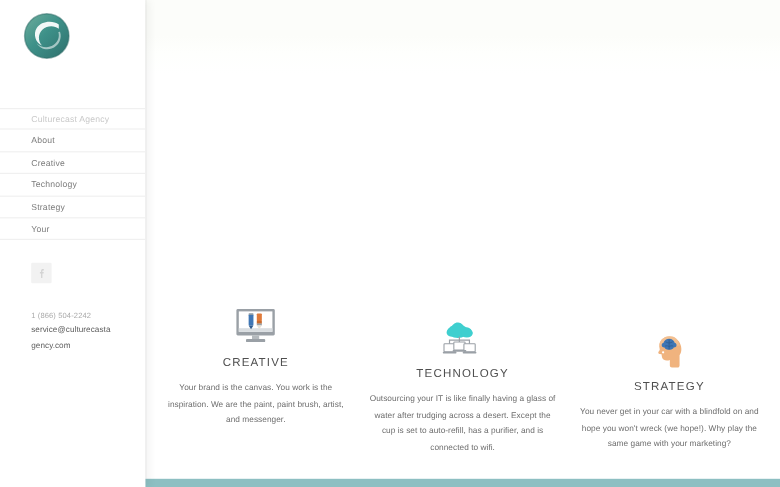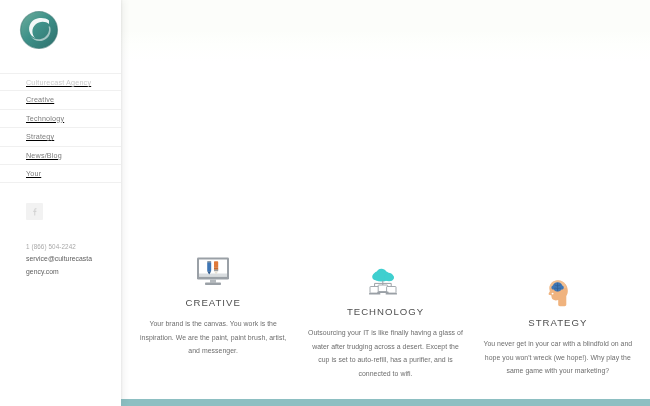--- a/index.html
+++ b/index.html
@@ -37,23 +37,22 @@
     height: 56px;
   }
 
   .logo {
     width: 40px;
     height: 40px;
     display: block;
   }
 
   .nav {
-    margin-top: 5px;
+    margin-top: 22px;
     padding: 12px 0 0 0;
-    text-decoration: underline;
   }
 
   .nav-item {
     display: block;
     height: 18.4px;
     line-height: 18.4px;
     padding-left: 26px;
     font-size: 7.2px;
     letter-spacing: 0.18px;
     color: #7c7c7c;
@@ -208,24 +207,24 @@
         </defs>
         <circle cx="20" cy="20" r="18.5" fill="url(#lg)"></circle>
         <path d="M30 10.5 C25 6.5, 15 7.5, 11.5 13.5 C8.5 18.5, 10.5 25.5, 16 28 C12.5 24, 12.5 18, 16.5 14.5 C20.5 11, 26.5 11, 30 14 Z" fill="#ffffff" opacity="0.93"></path>
         <path d="M31 16.5 C33 22, 30 28.5, 24 30.5 C19 32.2, 14 30, 11.5 26 C15 29.5, 21 30.5, 25.5 27.5 C29.5 24.8, 30.8 20.3, 29.6 16.6 Z" fill="#ffffff" opacity="0.55"></path>
         <circle cx="20" cy="20" r="18.5" fill="none" stroke="#2c6a66" stroke-width="1.2" opacity="0.5"></circle>
       </svg>
     </div>
 
     <nav class="nav">
       <a class="nav-item is-brand" href="#">Culturecast Agency</a>
+      <a class="nav-item" href="#">About</a>
       <a class="nav-item" href="#">Creative</a>
       <a class="nav-item" href="#">Technology</a>
       <a class="nav-item" href="#">Strategy</a>
-      <a class="nav-item" href="#">News/Blog</a>
       <a class="nav-item" href="#">Your</a>
     </nav>
 
     <div class="social-row">
       <a class="social-btn" href="#">
         <svg width="9" height="9" viewBox="0 0 9 9">
           <path d="M5.3 8.6V4.9h1.0l0.15-1.2H5.3V2.95c0-0.35 0.1-0.58 0.6-0.58h0.63V1.3C6.42 1.28 6.07 1.25 5.67 1.25c-0.85 0-1.43 0.52-1.43 1.47v0.98H3.25v1.2h0.99V8.6H5.3z" fill="#d3d3d3"></path>
         </svg>
       </a>
     </div>

